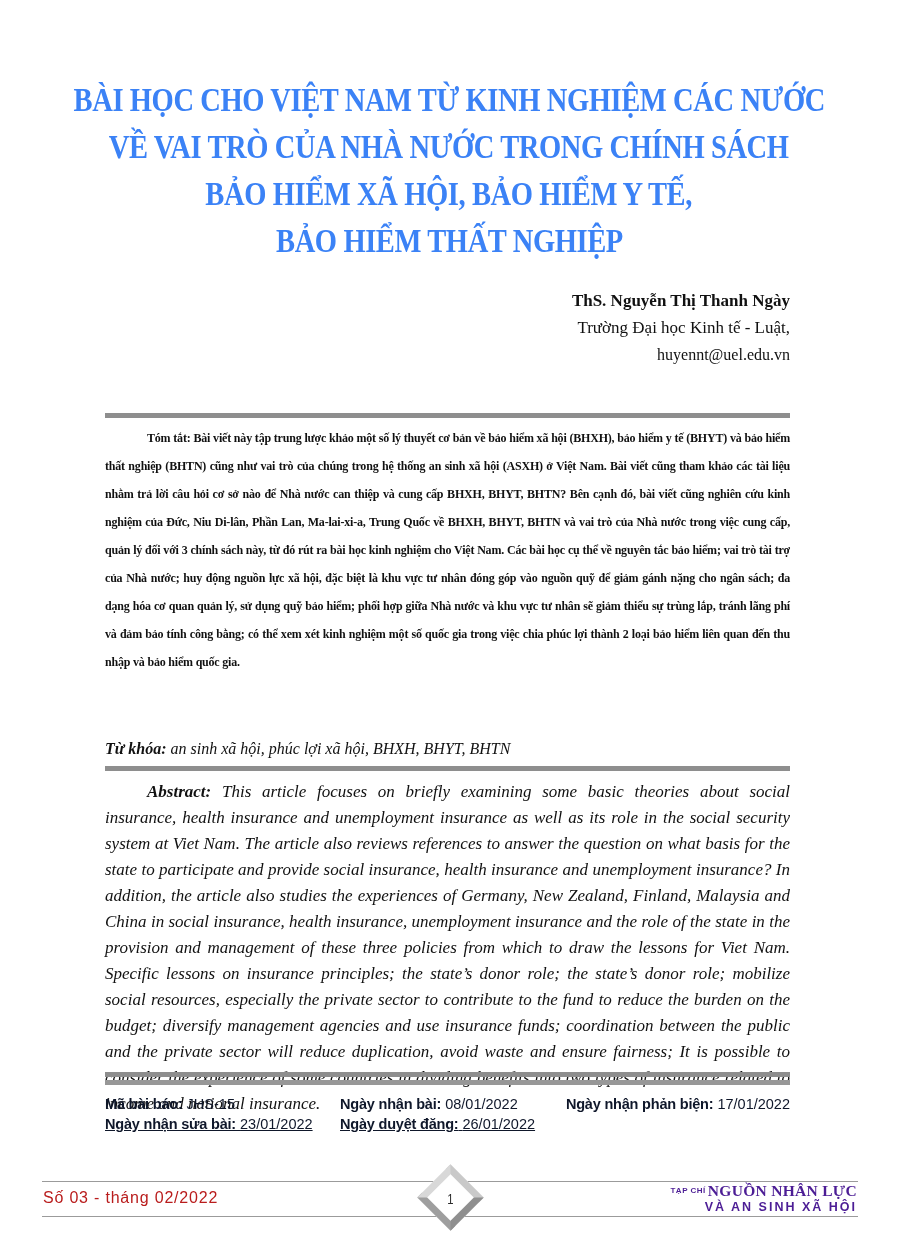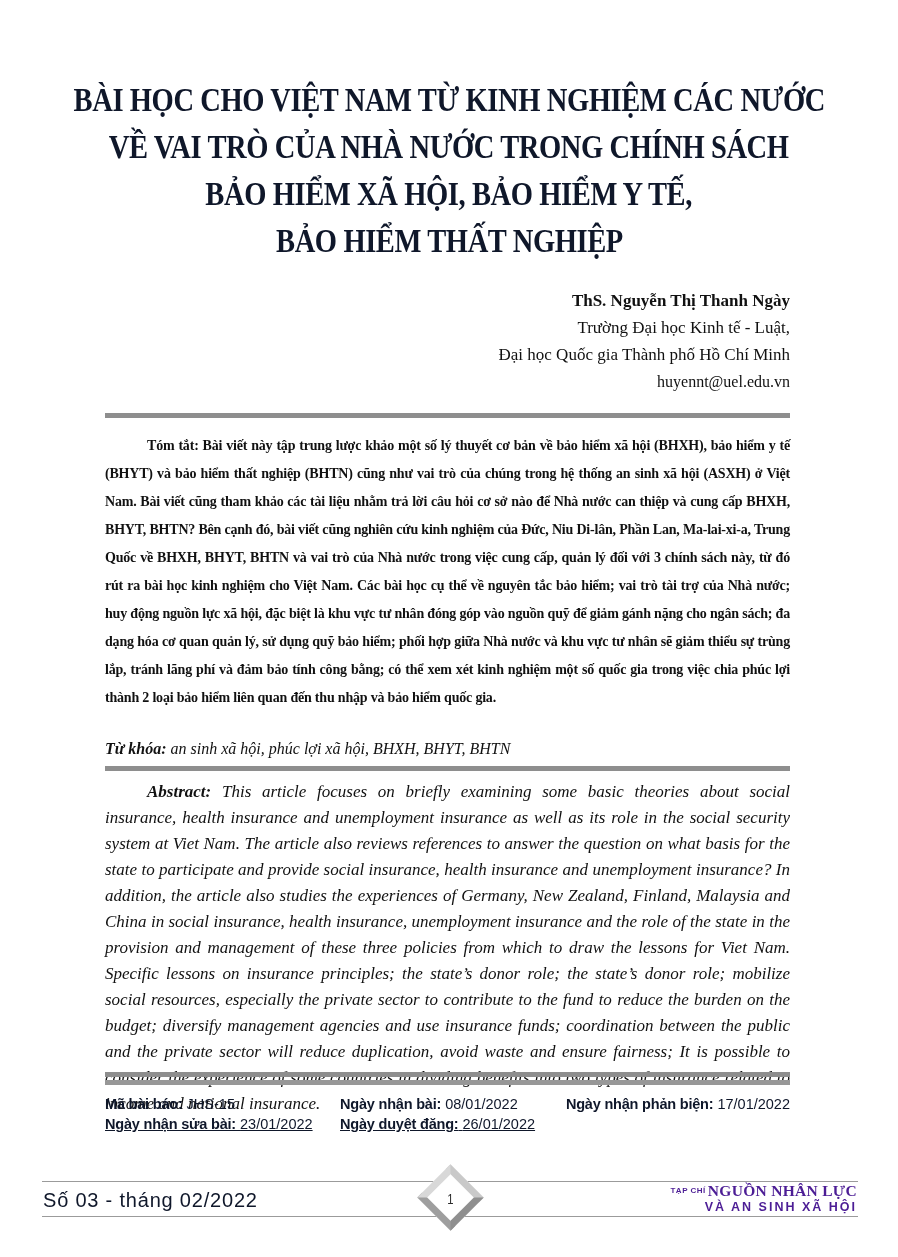--- a/index.html
+++ b/index.html
@@ -19,21 +19,21 @@
   .title-block {
     position: absolute;
     top: 76px; left: 0;
     width: 100%;
     text-align: center;
   }
   .title-line {
     line-height: 47px;
     font-size: 34px;
     font-weight: 700;
-    color: #0f172a;
+    color: #3b82f6;
     white-space: nowrap;
   }
   .title-line > span {
     display: inline-block;
     transform: scaleX(0.84);
     transform-origin: center;
     letter-spacing: -0.5px;
   }
 
   
@@ -62,26 +62,25 @@
 
   
   .para {
     position: absolute;
     left: 105px;
     width: 685px;
     text-align: justify;
   }
   .abstract-vi {
     top: 424px;
-    font-size: 14px;
+    font-size: 12px;
     font-weight: 700;
     line-height: 28px;
     text-indent: 42px;
     letter-spacing: -0.2px;
-    margin-top: 8px;
   }
   .keywords-vi {
     top: 737px;
     font-size: 16px;
     font-style: italic;
     line-height: 24px;
   }
   .abstract-en {
     top: 779px;
     font-size: 17px;
@@ -122,23 +121,23 @@
     width: 816px;
     height: 1px;
     background: #9b9b9b;
   }
   .fl-top { top: 1181px; }
   .fl-bottom { top: 1216px; }
   .footer-issue {
     position: absolute;
     top: 1189px; left: 43px;
     font-family: "Liberation Sans", sans-serif;
-    font-size: 20px;
+    font-size: 16px;
     font-weight: 400;
-    color: #0f172a;
+    color: #b91c1c;
     letter-spacing: 0.8px;
   }
   .journal-logo {
     position: absolute;
     top: 1183px; right: 41px;
     text-align: right;
     color: #4c1d95;
     line-height: 16px;
   }
   .journal-small {
@@ -189,21 +188,20 @@
   <div class="title-block">
     <div class="title-line"><span>BÀI HỌC CHO VIỆT NAM TỪ KINH NGHIỆM CÁC NƯỚC</span></div>
     <div class="title-line"><span>VỀ VAI TRÒ CỦA NHÀ NƯỚC TRONG CHÍNH SÁCH</span></div>
     <div class="title-line"><span>BẢO HIỂM XÃ HỘI, BẢO HIỂM Y TẾ,</span></div>
     <div class="title-line"><span>BẢO HIỂM THẤT NGHIỆP</span></div>
   </div>
 
   <div class="author-block">
     <div class="author-name">ThS. Nguyễn Thị Thanh Ngày</div>
     <div>Trường Đại học Kinh tế - Luật,</div>
-    <div>Đại học Quốc gia Thành phố Hồ Chí Minh</div>
     <div class="author-email">huyennt@uel.edu.vn</div>
   </div>
 
   <div class="rule rule-1"></div>
 
   <p class="para abstract-vi"><span class="lead-label">Tóm tắt:</span> <span>Bài viết này tập trung lược khảo một số lý thuyết cơ bản về bảo hiểm xã hội (BHXH), bảo hiểm y tế (BHYT) và bảo hiểm thất nghiệp (BHTN) cũng như vai trò của chúng trong hệ thống an sinh xã hội (ASXH) ở Việt Nam. Bài viết cũng tham khảo các tài liệu nhằm trả lời câu hỏi cơ sở nào để Nhà nước can thiệp và cung cấp BHXH, BHYT, BHTN? Bên cạnh đó, bài viết cũng nghiên cứu kinh nghiệm của Đức, Niu Di-lân, Phần Lan, Ma-lai-xi-a, Trung Quốc về BHXH, BHYT, BHTN và vai trò của Nhà nước trong việc cung cấp, quản lý đối với 3 chính sách này, từ đó rút ra bài học kinh nghiệm cho Việt Nam. Các bài học cụ thể về nguyên tắc bảo hiểm; vai trò tài trợ của Nhà nước; huy động nguồn lực xã hội, đặc biệt là khu vực tư nhân đóng góp vào nguồn quỹ để giảm gánh nặng cho ngân sách; đa dạng hóa cơ quan quản lý, sử dụng quỹ bảo hiểm; phối hợp giữa Nhà nước và khu vực tư nhân sẽ giảm thiểu sự trùng lắp, tránh lãng phí và đảm bảo tính công bằng; có thể xem xét kinh nghiệm một số quốc gia trong việc chia phúc lợi thành 2 loại bảo hiểm liên quan đến thu nhập và bảo hiểm quốc gia.</span></p>
 
   <p class="para keywords-vi"><span class="lead-label">Từ khóa:</span> <span>an sinh xã hội, phúc lợi xã hội, BHXH, BHYT, BHTN</span></p>
 
   <div class="rule rule-2"></div>

